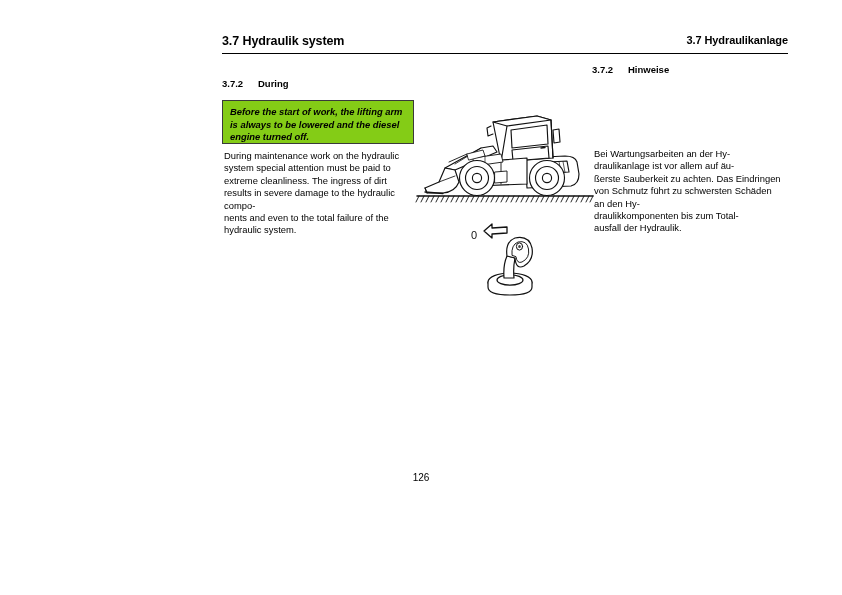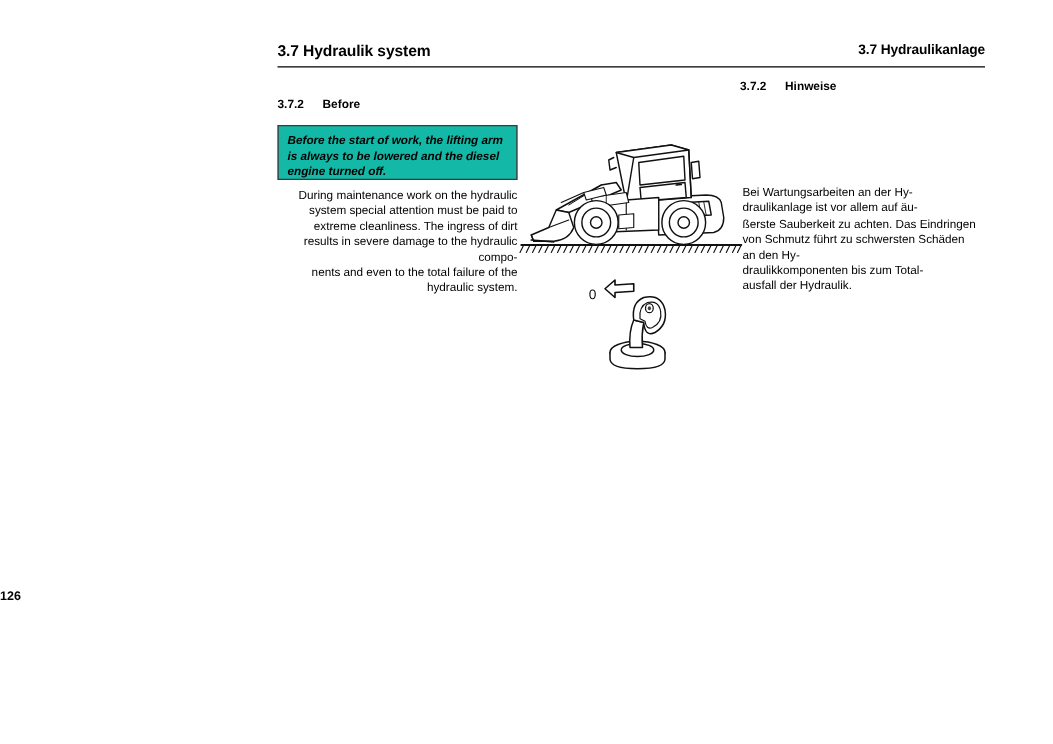--- a/index.html
+++ b/index.html
@@ -72,34 +72,34 @@
   
   .warn-box {
     position: absolute;
     border: 1px solid #3a3a3a;
     box-sizing: border-box;
     padding: 5px 7px 5px 7px;
     font-size: 9.4px;
     font-weight: bold;
     font-style: italic;
     line-height: 12.6px;
-    background: #14b8a6;
+    background: #84cc16;
   }
   #warn-left  { left: 222px; top: 100px; width: 192px; height: 44px; }
   #warn-right { left: 592px; top: 100px; width: 192px; height: 44px; }
 
   
   .body-text {
     position: absolute;
     font-size: 9.4px;
     line-height: 12.4px;
     width: 190px;
     white-space: pre-line;
   }
-  #body-left  { left: 224px; top: 150px; text-align: right; }
+  #body-left  { left: 224px; top: 150px; }
   #body-right { left: 594px; top: 148px; }
 
   
   .figure-loader {
     position: absolute;
     left: 415px;
     top: 96px;
     width: 180px;
     height: 108px;
   }
@@ -110,38 +110,38 @@
     width: 96px;
     height: 82px;
   }
 
   
   .page-number {
     position: absolute;
     left: 0;
     top: 472px;
     width: 842px;
-    text-align: left;
+    text-align: center;
     font-size: 10px;
-    font-weight: bold;
+    font-weight: normal;
   }
 </style>
 </head>
 <body>
 
 <div class="page">
 
   <div class="header">
     <div class="header-title-left">3.7 Hydraulik system</div>
     <div class="header-title-right">3.7 Hydraulikanlage</div>
     <div class="header-rule"></div>
   </div>
 
   <div class="section-head" id="sec-left">
-    <span class="num">3.7.2</span><span>Before</span>
+    <span class="num">3.7.2</span><span>During</span>
   </div>
   <div class="section-head" id="sec-right">
     <span class="num">3.7.2</span><span>Hinweise</span>
   </div>
 
   <div class="warn-box" id="warn-left">Before the start of work, the lifting arm is always to be lowered and the diesel engine turned off.</div>
 
   <div class="body-text" id="body-left">During maintenance work on the hydraulic system special attention must be paid to extreme cleanliness. The ingress of dirt results in severe damage to the hydraulic compo-
 nents and even to the total failure of the hydraulic system.</div>
   <div class="body-text" id="body-right">Bei Wartungsarbeiten an der Hy-

